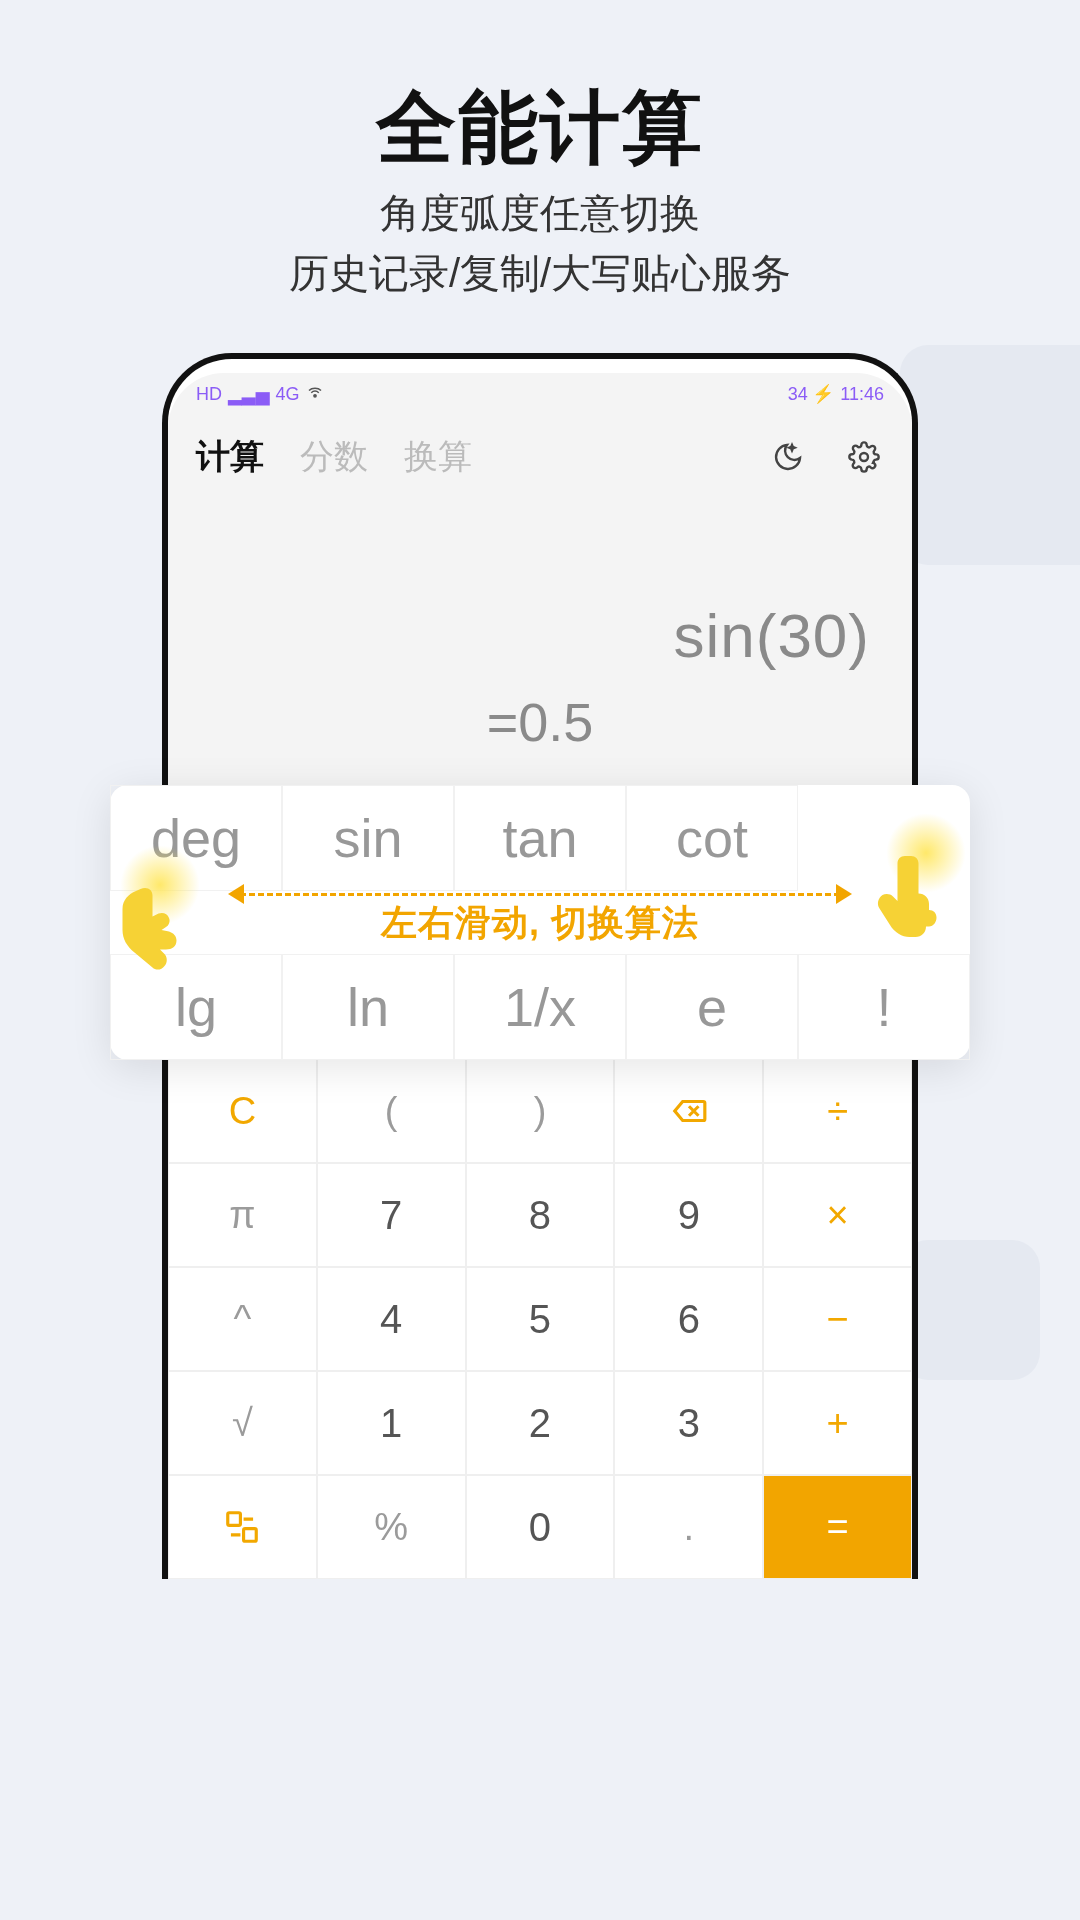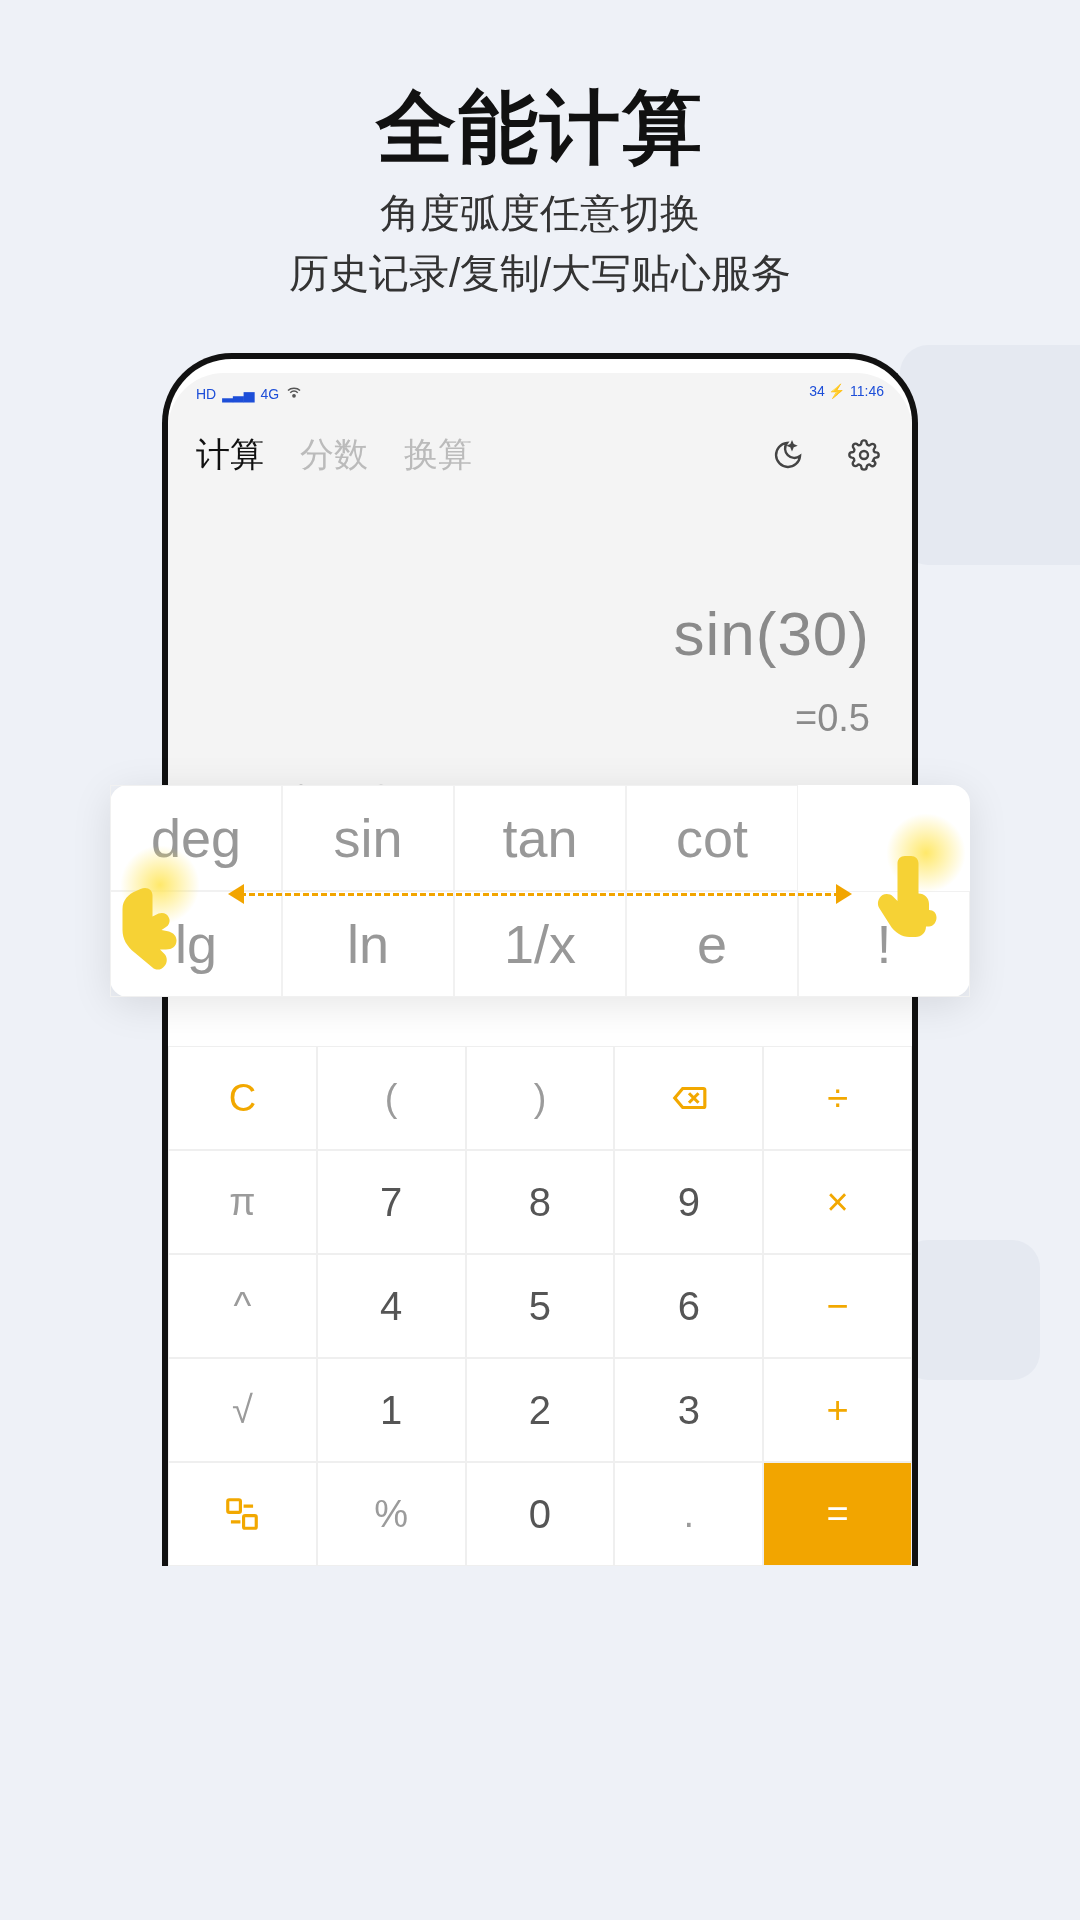--- a/index.html
+++ b/index.html
@@ -46,45 +46,45 @@
     .phone-inner {
       border-radius: 56px 56px 0 0;
       overflow: hidden;
       background: #f4f4f4;
     }
 
     .statusbar {
       display: flex;
       justify-content: space-between;
       padding: 10px 28px 4px;
-      font-size: 14px;
-      color: #1d4ed8;
+      font-size: 18px;
+      color: #8b5cf6;
     }
     .statusbar .sb-left { display:flex; gap:6px; align-items:center;}
 
     .tabs {
       display: flex;
       align-items: center;
       padding: 24px 28px 0;
       gap: 36px;
       font-size: 34px;
     }
     .tabs .tab { color: #bbb; }
-    .tabs .tab.active { color: #111; font-weight: 400; }
+    .tabs .tab.active { color: #111; font-weight: 700; }
     .tabs .spacer { flex: 1; }
     .icon-btn { width: 40px; height: 40px; display:flex; align-items:center; justify-content:center; }
     .icon-btn svg { stroke:#444; }
 
     .display {
       padding: 120px 42px 24px;
       text-align: right;
       color: #8a8a8a;
     }
     .expr { font-size: 62px; letter-spacing: 1px; }
-    .result { font-size: 38px; margin-top: 28px; }
+    .result { font-size: 54px; margin-top: 20px; text-align: center; }
 
     .toolbar2 {
       display:flex;
       gap: 42px;
       padding: 14px 34px 20px;
     }
     .toolbar2 .t-icon { width:38px; height:38px; display:flex; align-items:center; justify-content:center; }
     .toolbar2 svg { stroke:#9a9a9a; }
 
     .keypad {
@@ -295,20 +295,21 @@
   </div>
 </div>
 
 <div class="overlay">
   <div class="orow">
     <div class="okey">deg</div>
     <div class="okey">sin</div>
     <div class="okey">tan</div>
     <div class="okey">cot</div>
   </div>
+  <div class="hint">左右滑动, 切换算法</div>
   <div class="arrows">
     <div class="line"></div>
     <div class="ahead al"></div>
     <div class="ahead ar"></div>
   </div>
   <div class="orow">
     <div class="okey">lg</div>
     <div class="okey">ln</div>
     <div class="okey">1/x</div>
     <div class="okey">e</div>

